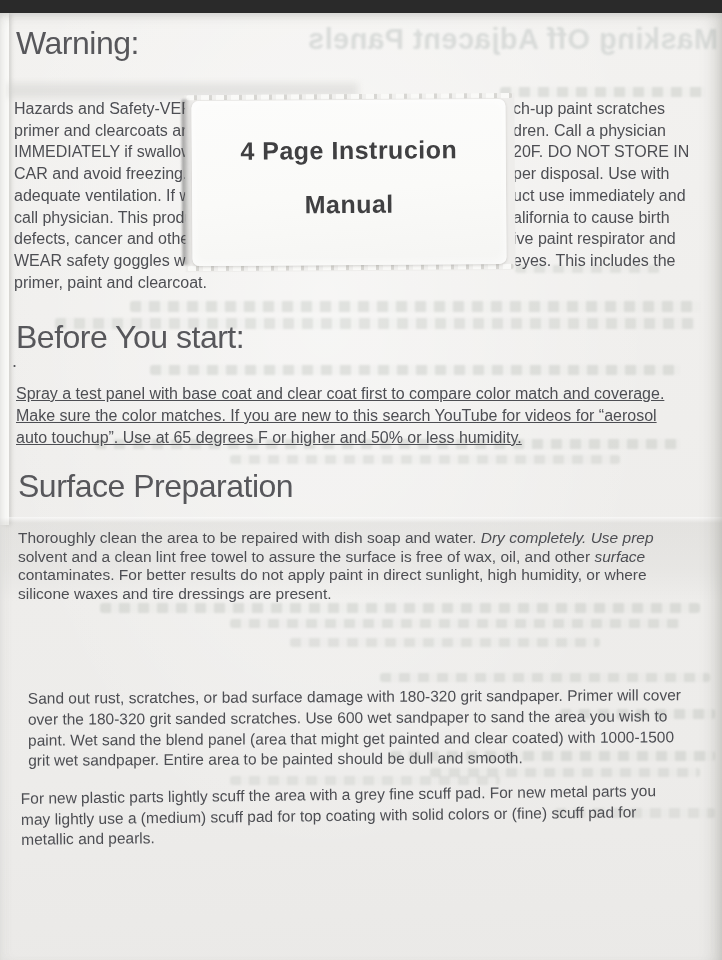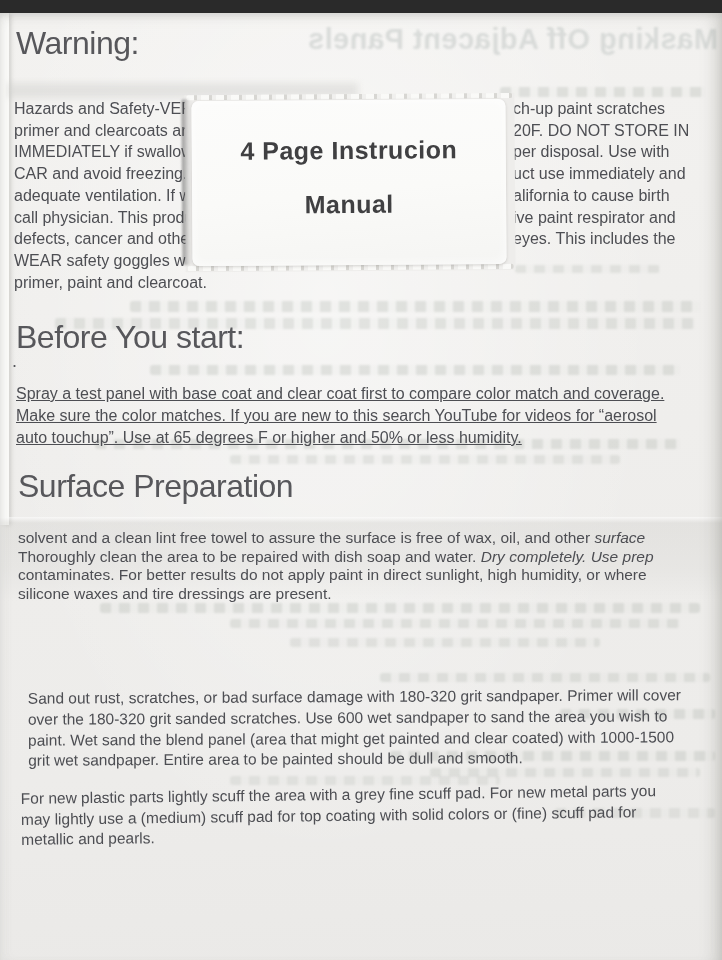--- a/index.html
+++ b/index.html
@@ -138,20 +138,21 @@
       <div class="tline"><span>IMMEDIATELY if swallow</span></div>
       <div class="tline"><span>CAR and avoid freezing.</span></div>
       <div class="tline"><span>adequate ventilation. If w</span></div>
       <div class="tline"><span>call physician. This produ</span></div>
       <div class="tline"><span>defects, cancer and othe</span></div>
       <div class="tline"><span>WEAR safety goggles wh</span></div>
       <div class="tline"><span>primer, paint and clearcoat.</span></div>
     </div>
   <div class="para warn-right">
       <div class="tline"><span>ch-up paint scratches</span></div>
+      <div class="tline"><span>dren. Call a physician</span></div>
       <div class="tline"><span>20F. DO NOT STORE IN</span></div>
       <div class="tline"><span>per disposal. Use with</span></div>
       <div class="tline"><span>uct use immediately and</span></div>
       <div class="tline"><span>alifornia to cause birth</span></div>
       <div class="tline"><span>ive paint respirator and</span></div>
       <div class="tline"><span>eyes. This includes the</span></div>
     </div>
 
   <div class="sticker-band">
     <div class="perf top"></div>
@@ -166,22 +167,22 @@
   <h1 class="sec" style="left:16px;top:306px;">Before You start:</h1>
   <div class="stray-dot">.</div>
   <div class="para before-para">
       <div class="tline"><span>Spray a test panel with base coat and clear coat first to compare color match and coverage.</span></div>
       <div class="tline"><span>Make sure the color matches.  If you are new to this search YouTube for videos for “aerosol</span></div>
       <div class="tline"><span>auto touchup”.  Use at 65 degrees F or higher and 50% or less humidity.</span></div>
     </div>
 
   <h1 class="sec" style="left:18px;top:455px;">Surface Preparation</h1>
   <div class="para surface-para">
+      <div class="tline"><span>Thoroughly clean the area to be repaired with dish soap and water.  </span><span style="font-style: italic;">Dry completely. Use prep</span></div>
       <div class="tline"><span>solvent and a clean lint free towel to assure the surface is free of wax, oil, and other </span><span style="font-style: italic;">surface</span></div>
-      <div class="tline"><span>Thoroughly clean the area to be repaired with dish soap and water.  </span><span style="font-style: italic;">Dry completely. Use prep</span></div>
       <div class="tline"><span>contaminates. For better results do not apply paint in direct sunlight, high humidity, or where</span></div>
       <div class="tline"><span>silicone waxes and tire dressings are present.</span></div>
     </div>
 
   <div class="para sanding-para1">
       <div class="tline"><span>Sand out rust, scratches, or bad surface damage with 180-320 grit sandpaper. Primer will cover</span></div>
       <div class="tline"><span>over the 180-320 grit sanded scratches. Use 600 wet sandpaper to sand the area you wish to</span></div>
       <div class="tline"><span>paint. Wet sand the blend panel (area that might get painted and clear coated) with 1000-1500</span></div>
       <div class="tline"><span>grit wet sandpaper. Entire area to be painted should be dull and smooth.</span></div>
     </div>

